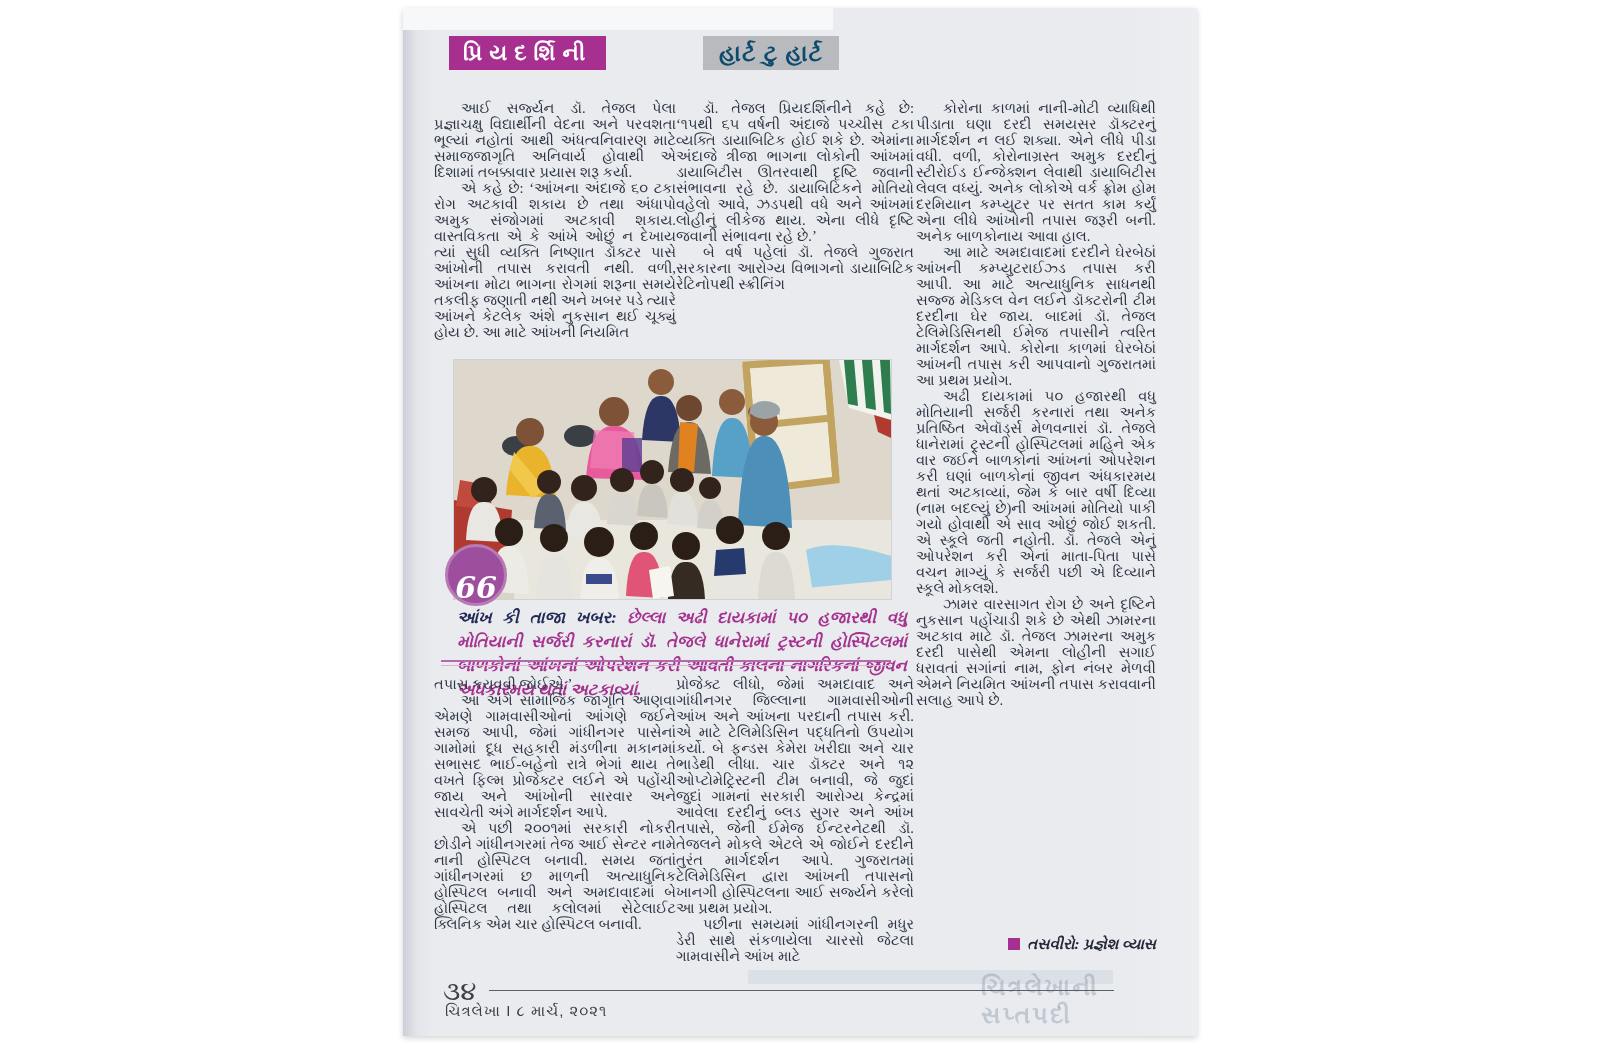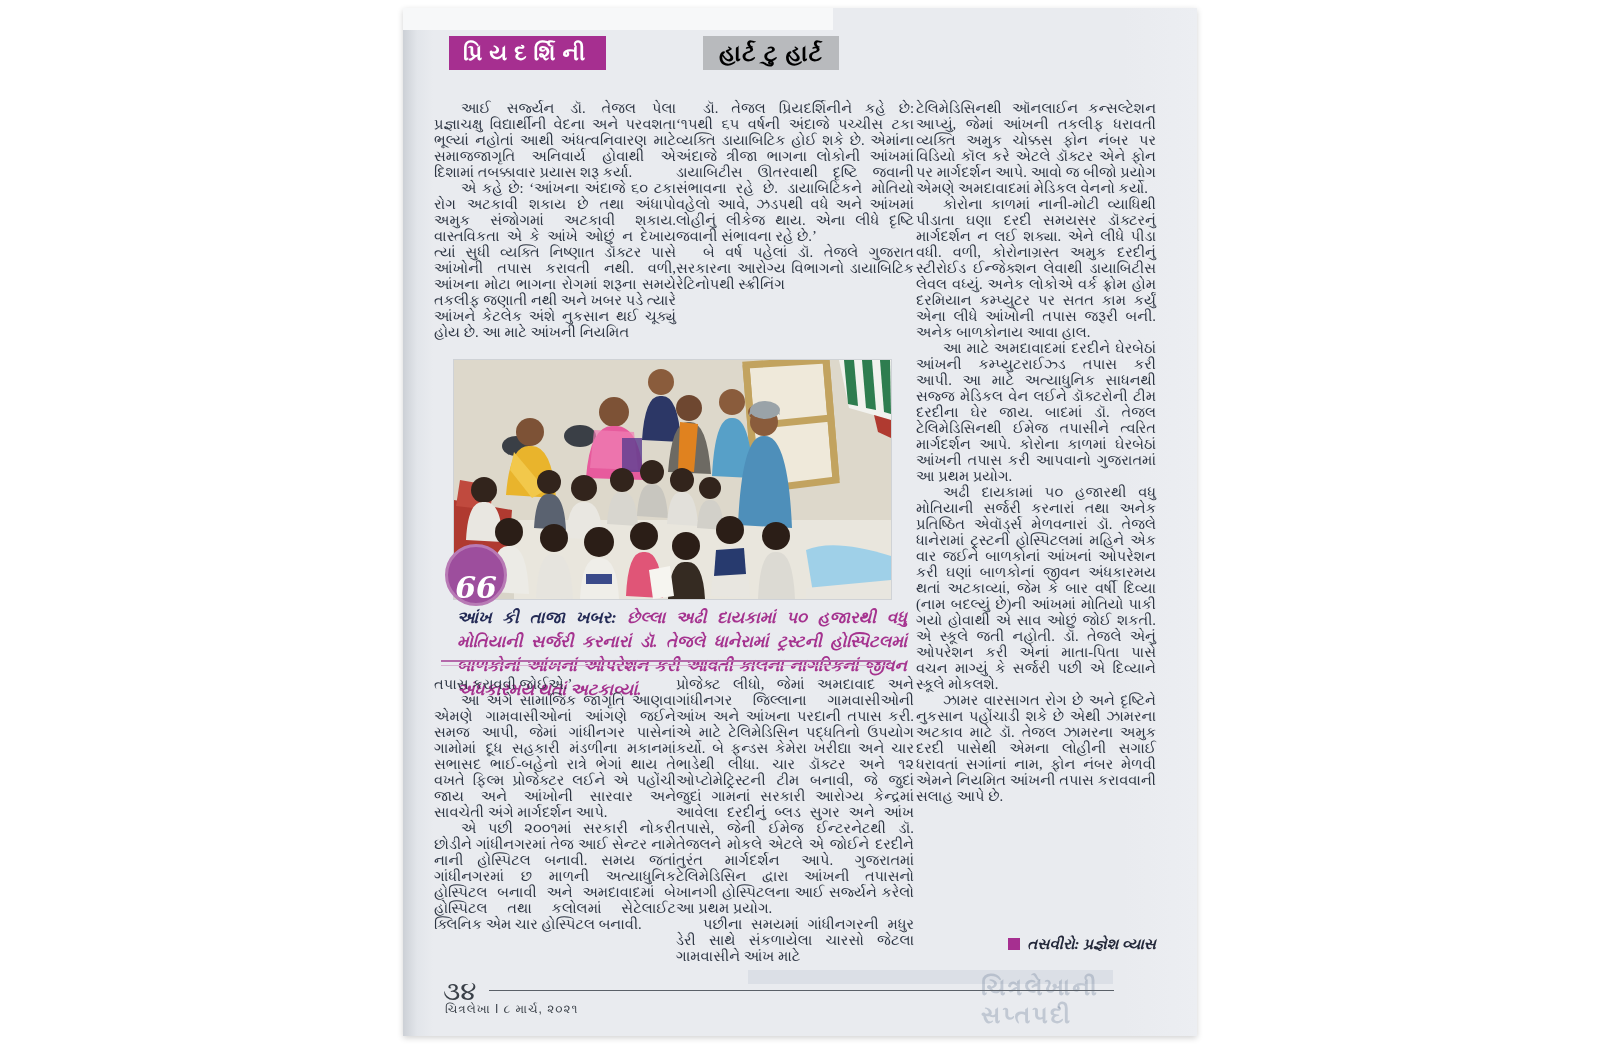--- a/index.html
+++ b/index.html
@@ -18,21 +18,21 @@
   }
   
   .kicker-box{
     position:absolute;left:46px;top:28px;height:34px;padding:0 14px;
     background:#a62f90;color:#fff;display:flex;align-items:center;
     font-size:22px;letter-spacing:7px;font-weight:bold;
     font-family:Liberation Serif, serif;
   }
   .title-box{
     position:absolute;left:300px;top:28px;height:34px;padding:0 16px;
-    background:#b8babd;color:#000000;display:flex;align-items:center;
+    background:#b8babd;color:#0c4a6e;display:flex;align-items:center;
     font-size:23px;font-weight:bold;letter-spacing:1px;
     font-family:"Liberation Sans","DejaVu Sans",sans-serif;
   }
   
   .col{
     position:absolute;width:242px;color:#2c3442;
     font-size:14.6px;line-height:16px;text-align:justify;
   }
   .col p{margin:0;text-indent:27px;}
   .col p.noindent{text-indent:0;}
@@ -72,21 +72,21 @@
     display:inline-block;width:12px;height:12px;background:#a62f90;margin-right:7px;
     vertical-align:-1px;
   }
   
   .folio{
     position:absolute;left:40px;top:968px;font-size:26px;color:#3a4048;
     font-family:"Liberation Sans","DejaVu Sans",sans-serif;
   }
   .folio-rule{position:absolute;left:86px;top:982px;width:625px;height:1px;background:#5a6068;}
   .folio-line{
-    position:absolute;left:42px;top:994px;font-size:12px;color:#3a4048;
+    position:absolute;left:42px;top:994px;font-size:15px;color:#3a4048;
     font-family:"Liberation Sans","DejaVu Sans",sans-serif;letter-spacing:1px;
   }
   
   .ghost{position:absolute;color:rgba(90,110,140,.28);font-weight:bold;pointer-events:none;}
   #ghost-title{left:578px;top:965px;font-size:24px;letter-spacing:2px;
     font-family:"Liberation Sans","DejaVu Sans",sans-serif;}
   #ghost-strip{left:345px;top:962px;width:365px;height:14px;background:rgba(120,140,165,.12);}
 </style>
 </head>
 <body>
@@ -104,21 +104,20 @@
     <p>આઈ સર્જ્યન ડૉ. તેજલ પેલા પ્રજ્ઞાચક્ષુ વિદ્યાર્થીની વેદના અને પરવશતા ભૂલ્યાં નહોતાં આથી અંધત્વનિવારણ માટે સમાજજાગૃતિ અનિવાર્ય હોવાથી એ દિશામાં તબક્કાવાર પ્રયાસ શરૂ કર્યા.</p>
     <p>એ કહે છે: ‘આંખના અંદાજે ૬૦ ટકા રોગ અટકાવી શકાય છે તથા અંધાપો અમુક સંજોગમાં અટકાવી શકાય. વાસ્તવિકતા એ કે આંખે ઓછું ન દેખાય ત્યાં સુધી વ્યક્તિ નિષ્ણાત ડૉક્ટર પાસે આંખોની તપાસ કરાવતી નથી. વળી, આંખના મોટા ભાગના રોગમાં શરૂના સમયે તકલીફ જણાતી નથી અને ખબર પડે ત્યારે આંખને કેટલેક અંશે નુકસાન થઈ ચૂક્યું હોય છે. આ માટે આંખની નિયમિત</p>
   </div>
 
   <div class="col" id="col2-top">
     <p>ડૉ. તેજલ પ્રિયદર્શિનીને કહે છે: ‘૧૫થી ૬૫ વર્ષની અંદાજે પચ્ચીસ ટકા વ્યક્તિ ડાયાબિટિક હોઈ શકે છે. એમાંના અંદાજે ત્રીજા ભાગના લોકોની આંખમાં ડાયાબિટીસ ઊતરવાથી દૃષ્ટિ જવાની સંભાવના રહે છે. ડાયાબિટિકને મોતિયો વહેલો આવે, ઝડપથી વધે અને આંખમાં લોહીનું લીકેજ થાય. એના લીધે દૃષ્ટિ જવાની સંભાવના રહે છે.’</p>
     <p>બે વર્ષ પહેલાં ડૉ. તેજલે ગુજરાત સરકારના આરોગ્ય વિભાગનો ડાયાબિટિક રેટિનોપથી સ્ક્રીનિંગ</p>
   </div>
 
   <div class="col" id="col3">
-    <p class="noindent">ટેલિમેડિસિનથી ઑનલાઈન કન્સલ્ટેશન આપ્યું, જેમાં આંખની તકલીફ ધરાવતી વ્યક્તિ અમુક ચોક્કસ ફોન નંબર પર વિડિયો કૉલ કરે એટલે ડૉક્ટર એને ફોન પર માર્ગદર્શન આપે. આવો જ બીજો પ્રયોગ એમણે અમદાવાદમાં મેડિકલ વેનનો કર્યો.</p>
     <p>કોરોના કાળમાં નાની-મોટી વ્યાધિથી પીડાતા ઘણા દરદી સમયસર ડૉક્ટરનું માર્ગદર્શન ન લઈ શક્યા. એને લીધે પીડા વધી. વળી, કોરોનાગ્રસ્ત અમુક દરદીનું સ્ટીરોઈડ ઈન્જેક્શન લેવાથી ડાયાબિટીસ લેવલ વધ્યું. અનેક લોકોએ વર્ક ફ્રોમ હોમ દરમિયાન કમ્પ્યુટર પર સતત કામ કર્યું એના લીધે આંખોની તપાસ જરૂરી બની. અનેક બાળકોનાય આવા હાલ.</p>
     <p>આ માટે અમદાવાદમાં દરદીને ઘેરબેઠાં આંખની કમ્પ્યુટરાઈઝ્ડ તપાસ કરી આપી. આ માટે અત્યાધુનિક સાધનથી સજ્જ મેડિકલ વેન લઈને ડૉક્ટરોની ટીમ દરદીના ઘેર જાય. બાદમાં ડૉ. તેજલ ટેલિમેડિસિનથી ઈમેજ તપાસીને ત્વરિત માર્ગદર્શન આપે. કોરોના કાળમાં ઘેરબેઠાં આંખની તપાસ કરી આપવાનો ગુજરાતમાં આ પ્રથમ પ્રયોગ.</p>
     <p>અઢી દાયકામાં ૫૦ હજારથી વધુ મોતિયાની સર્જરી કરનારાં તથા અનેક પ્રતિષ્ઠિત એવૉર્ડ્સ મેળવનારાં ડૉ. તેજલે ધાનેરામાં ટ્રસ્ટની હોસ્પિટલમાં મહિને એક વાર જઈને બાળકોનાં આંખનાં ઓપરેશન કરી ઘણાં બાળકોનાં જીવન અંધકારમય થતાં અટકાવ્યાં, જેમ કે બાર વર્ષી દિવ્યા (નામ બદલ્યું છે)ની આંખમાં મોતિયો પાકી ગયો હોવાથી એ સાવ ઓછું જોઈ શકતી. એ સ્કૂલે જતી નહોતી. ડૉ. તેજલે એનું ઓપરેશન કરી એનાં માતા-પિતા પાસે વચન માગ્યું કે સર્જરી પછી એ દિવ્યાને સ્કૂલે મોકલશે.</p>
     <p>ઝામર વારસાગત રોગ છે અને દૃષ્ટિને નુકસાન પહોંચાડી શકે છે એથી ઝામરના અટકાવ માટે ડૉ. તેજલ ઝામરના અમુક દરદી પાસેથી એમના લોહીની સગાઈ ધરાવતાં સગાંનાં નામ, ફોન નંબર મેળવી એમને નિયમિત આંખની તપાસ કરાવવાની સલાહ આપે છે.</p>
 
   </div>
 
   <div class="photo">
     <svg width="437" height="239" viewBox="0 0 437 239">
 

